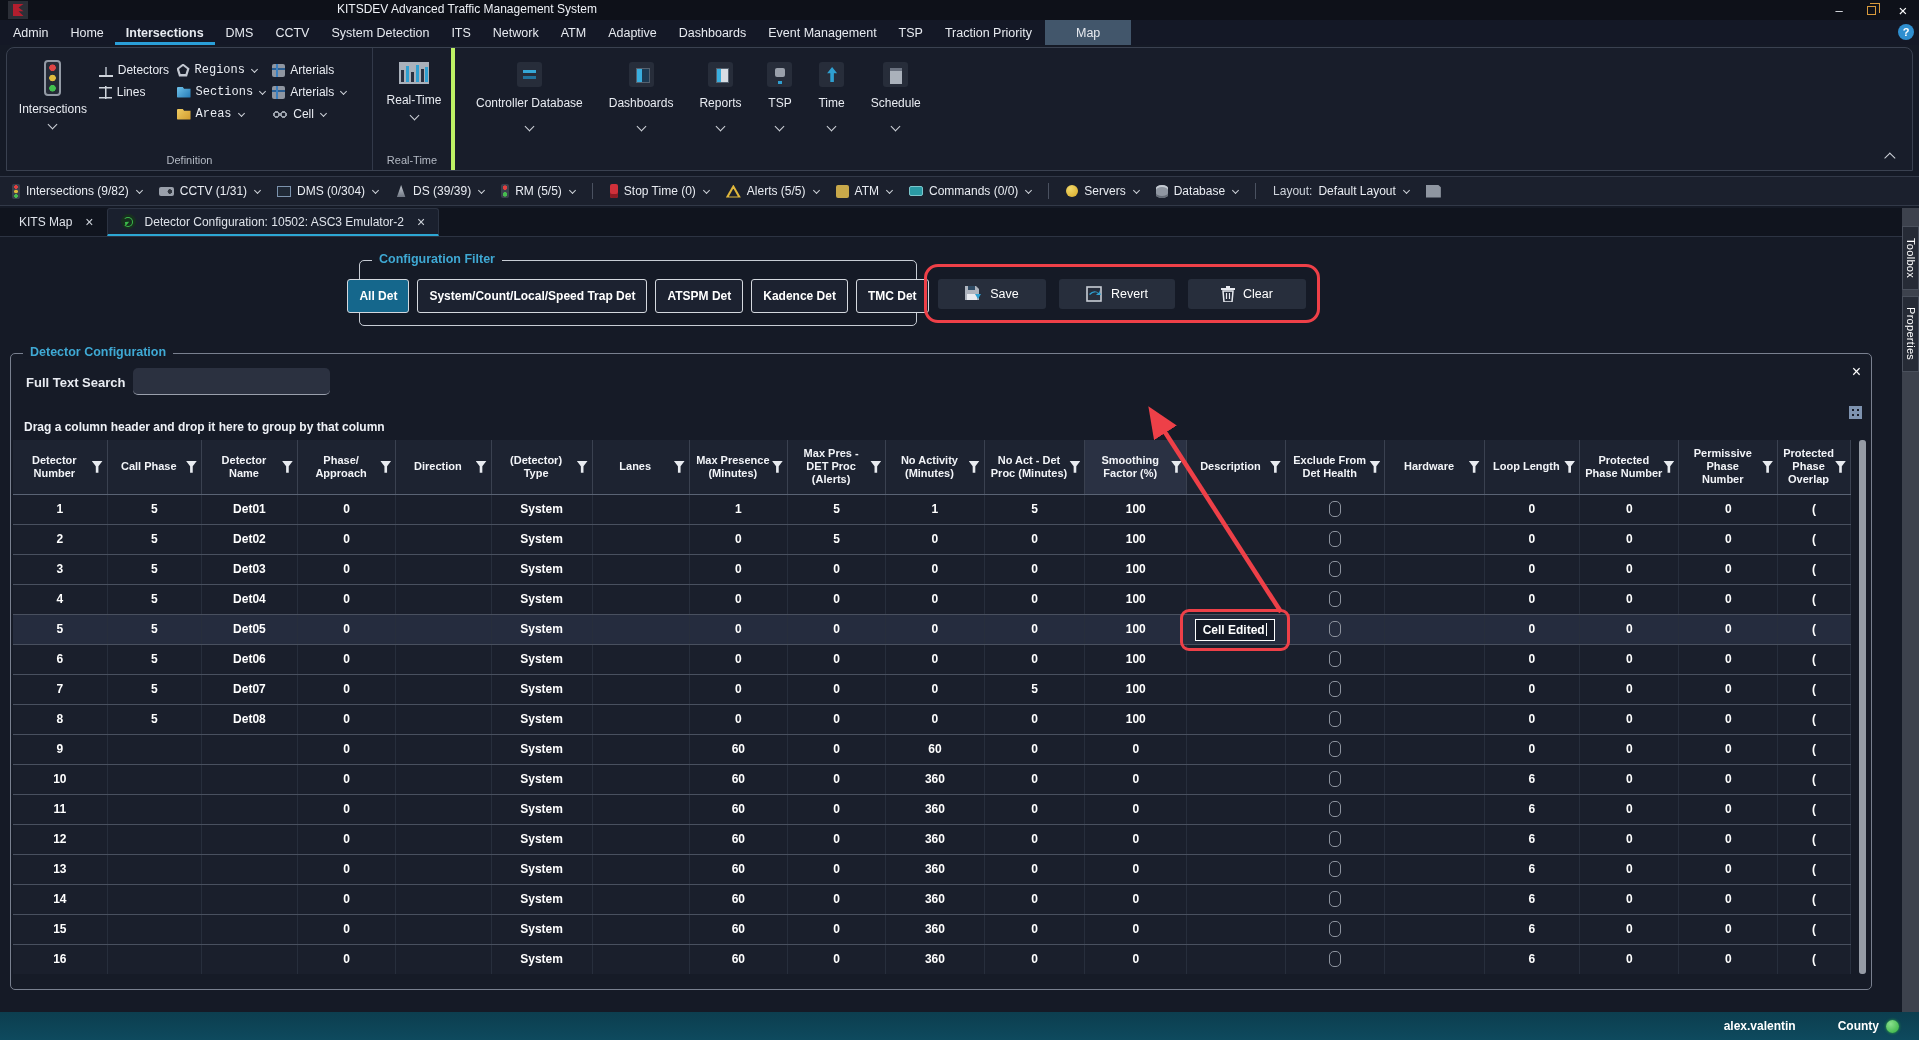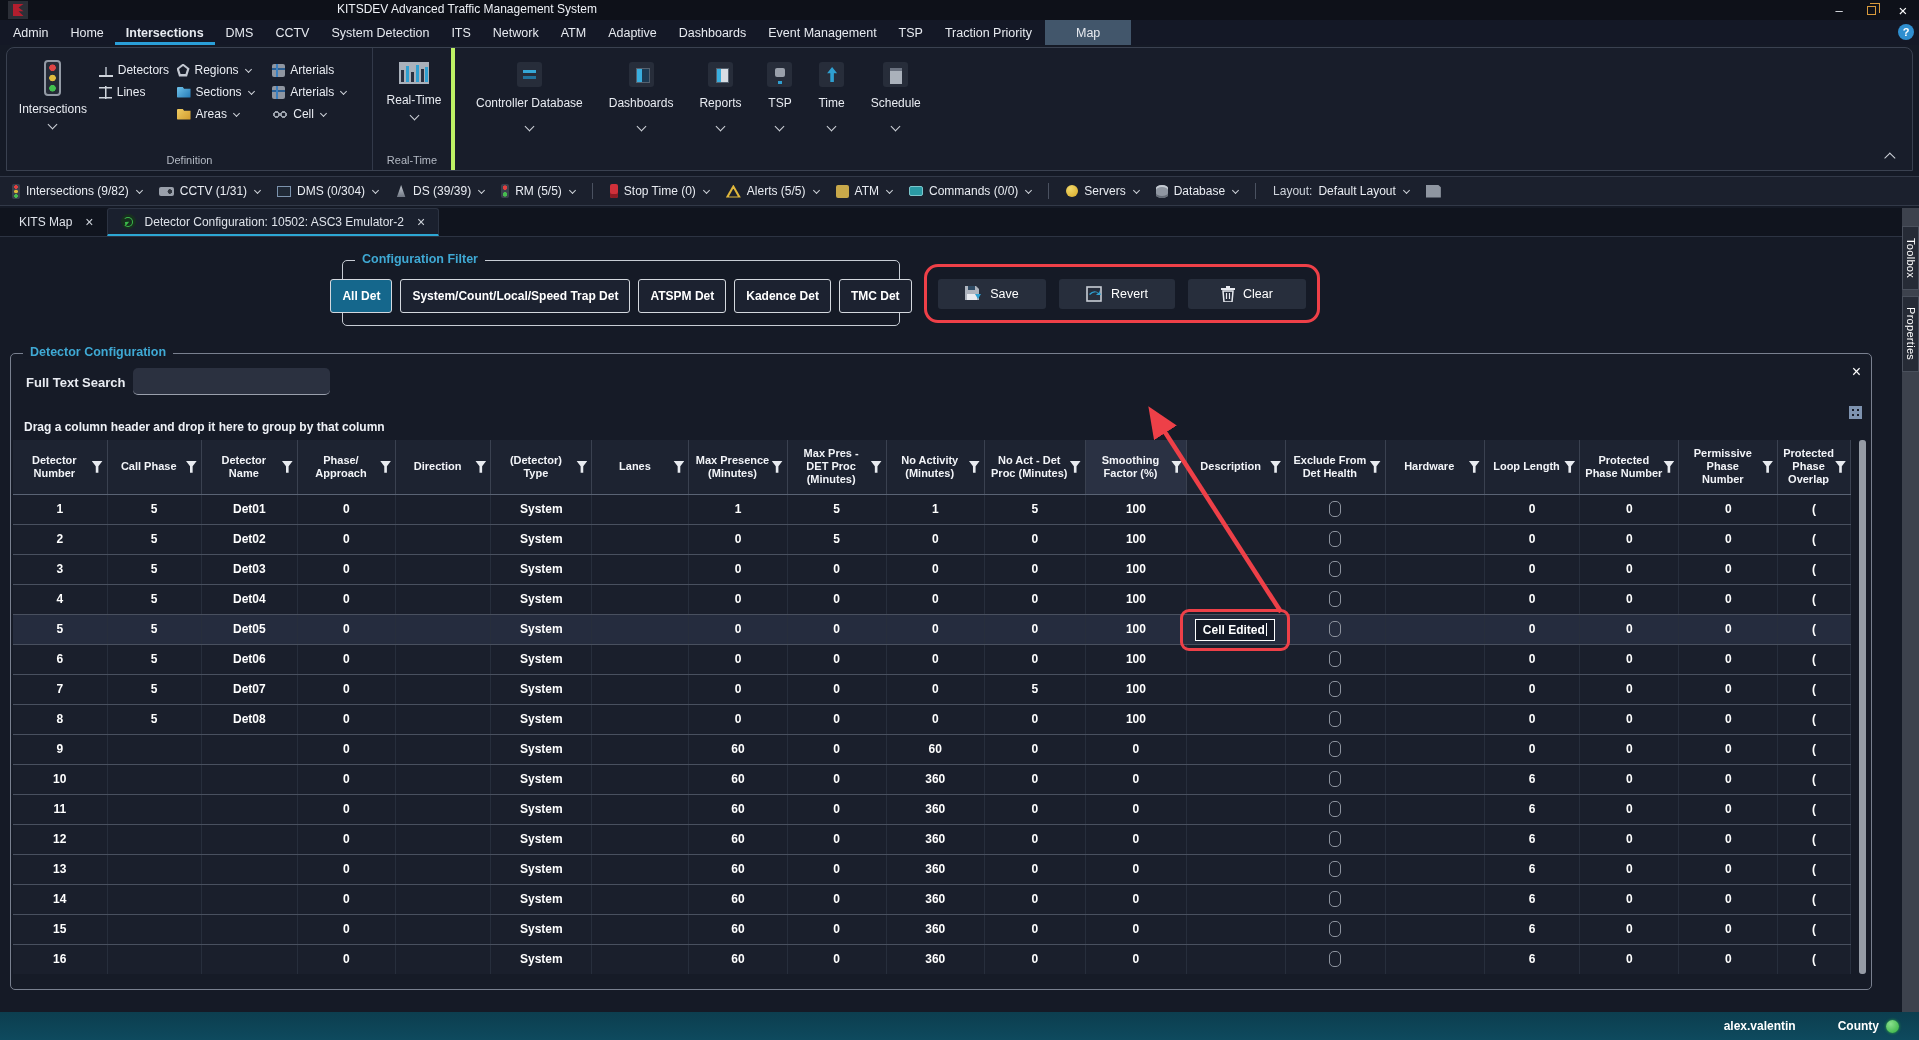--- a/index.html
+++ b/index.html
@@ -27,21 +27,21 @@
   
   .ribbon{position:absolute;top:47px;left:6px;right:6px;height:124px;background:#181d2a;border:1px solid #3a4150;border-radius:8px 8px 0 0;display:flex;}
   .rgroup{position:relative;height:100%;}
   .rgroup.g1{width:366px;border-right:1px solid #323949;display:flex;}
   .rgroup.g2{width:82px;border-right:4px solid #bef264;}
   .rgroup.g3{flex:1;display:flex;align-items:flex-start;padding-left:8px;}
   .rgroup-label{position:absolute;bottom:4px;left:0;right:0;text-align:center;font-size:11px;color:#b4bac4;}
   .rbig{display:flex;flex-direction:column;align-items:center;padding-top:12px;width:92px;}
   .rbig .lbl{font-size:12px;margin-top:6px;}
   .rcol{display:flex;flex-direction:column;padding-top:15px;gap:8px;}
-  .rcol.c1{width:78px;} .rcol.c2{width:96px;} .rcol.c3{width:100px;}
+  .rcol.c1{width:78px;} .rcol.c2{width:96px;font-family:Liberation Mono, monospace;} .rcol.c3{width:100px;}
   .rsmall{display:flex;align-items:center;gap:5px;font-size:12px;white-space:nowrap;}
   .rtall{display:flex;flex-direction:column;align-items:center;padding:14px 13px 0 13px;justify-content:flex-end;}
   .rtall .lbl{font-size:12px;margin-top:9px;white-space:nowrap;}
   .rtall .chev{margin-top:13px;}
   .chev{width:7px;height:7px;border-right:1.6px solid #cfd3da;border-bottom:1.6px solid #cfd3da;transform:rotate(45deg);display:inline-block;flex:none;}
   .chev.sm{width:5px;height:5px;margin-left:2px;margin-top:-2px;}
   .rbig .chev{margin-top:5px;}
   .collapse-chev{position:absolute;right:16px;bottom:10px;width:8px;height:8px;border-left:1.6px solid #cfd3da;border-top:1.6px solid #cfd3da;transform:rotate(45deg) translateY(3px);}
 
   
@@ -120,21 +120,21 @@
   .side-tab{position:absolute;right:0;width:17px;background:#262b36;color:#fff;font-size:11px;writing-mode:vertical-rl;display:flex;align-items:center;justify-content:center;border:1px solid #4a505c;letter-spacing:.3px;}
   .side-tab.t1{top:18px;height:64px;}
   .side-tab.t2{top:88px;height:76px;}
 
   
   .content{position:absolute;top:237px;left:0;right:17px;bottom:28px;background:#151a26;}
 
   .groupbox{position:absolute;border-radius:5px;}
   .legend{position:absolute;top:-9px;left:12px;background:#151a26;padding:0 7px;color:#3fa9d4;font-weight:bold;font-size:12.5px;white-space:nowrap;}
 
-  .filter-box{left:342px;top:23px;width:558px;height:66px;border:1px solid #c7ccd4;}
+  .filter-box{left:359px;top:23px;width:558px;height:66px;border:1px solid #c7ccd4;}
   .filter-row{display:flex;align-items:center;justify-content:center;gap:8px;height:100%;padding-top:6px;}
   .fbtn{border:1px solid #d4d8de;background:#1c2230;color:#fff;font-weight:bold;font-size:12px;padding:9px 11px;border-radius:3px;white-space:nowrap;}
   .fbtn.active{background:#15678c;}
 
   .actions-box{position:absolute;left:924px;top:27px;width:396px;height:59px;border:3px solid #ee4048;border-radius:14px;display:flex;align-items:center;justify-content:center;gap:13px;background:transparent;}
   .abtn{height:30px;background:#272e3c;border:none;border-radius:3px;color:#fff;font-size:12.5px;display:flex;align-items:center;justify-content:center;gap:8px;}
   .abtn.save{width:108px;} .abtn.revert{width:116px;} .abtn.clear{width:118px;}
 
   .grid-box{left:10px;top:116px;width:1862px;height:637px;border:1px solid #79808f;background:#161b27;}
   .search-label{position:absolute;left:15px;top:21px;font-size:13px;font-weight:bold;}
@@ -512,21 +512,21 @@
                 </div>
               </th>
               <th>
                 <div class="hwrap">
                   <span>Max Presence (Minutes)</span>
                   <span class="funnel"></span>
                 </div>
               </th>
               <th>
                 <div class="hwrap">
-                  <span>Max Pres - DET Proc (Minutes)</span>
+                  <span>Max Pres - DET Proc (Alerts)</span>
                   <span class="funnel"></span>
                 </div>
               </th>
               <th>
                 <div class="hwrap">
                   <span>No Activity (Minutes)</span>
                   <span class="funnel"></span>
                 </div>
               </th>
               <th>

